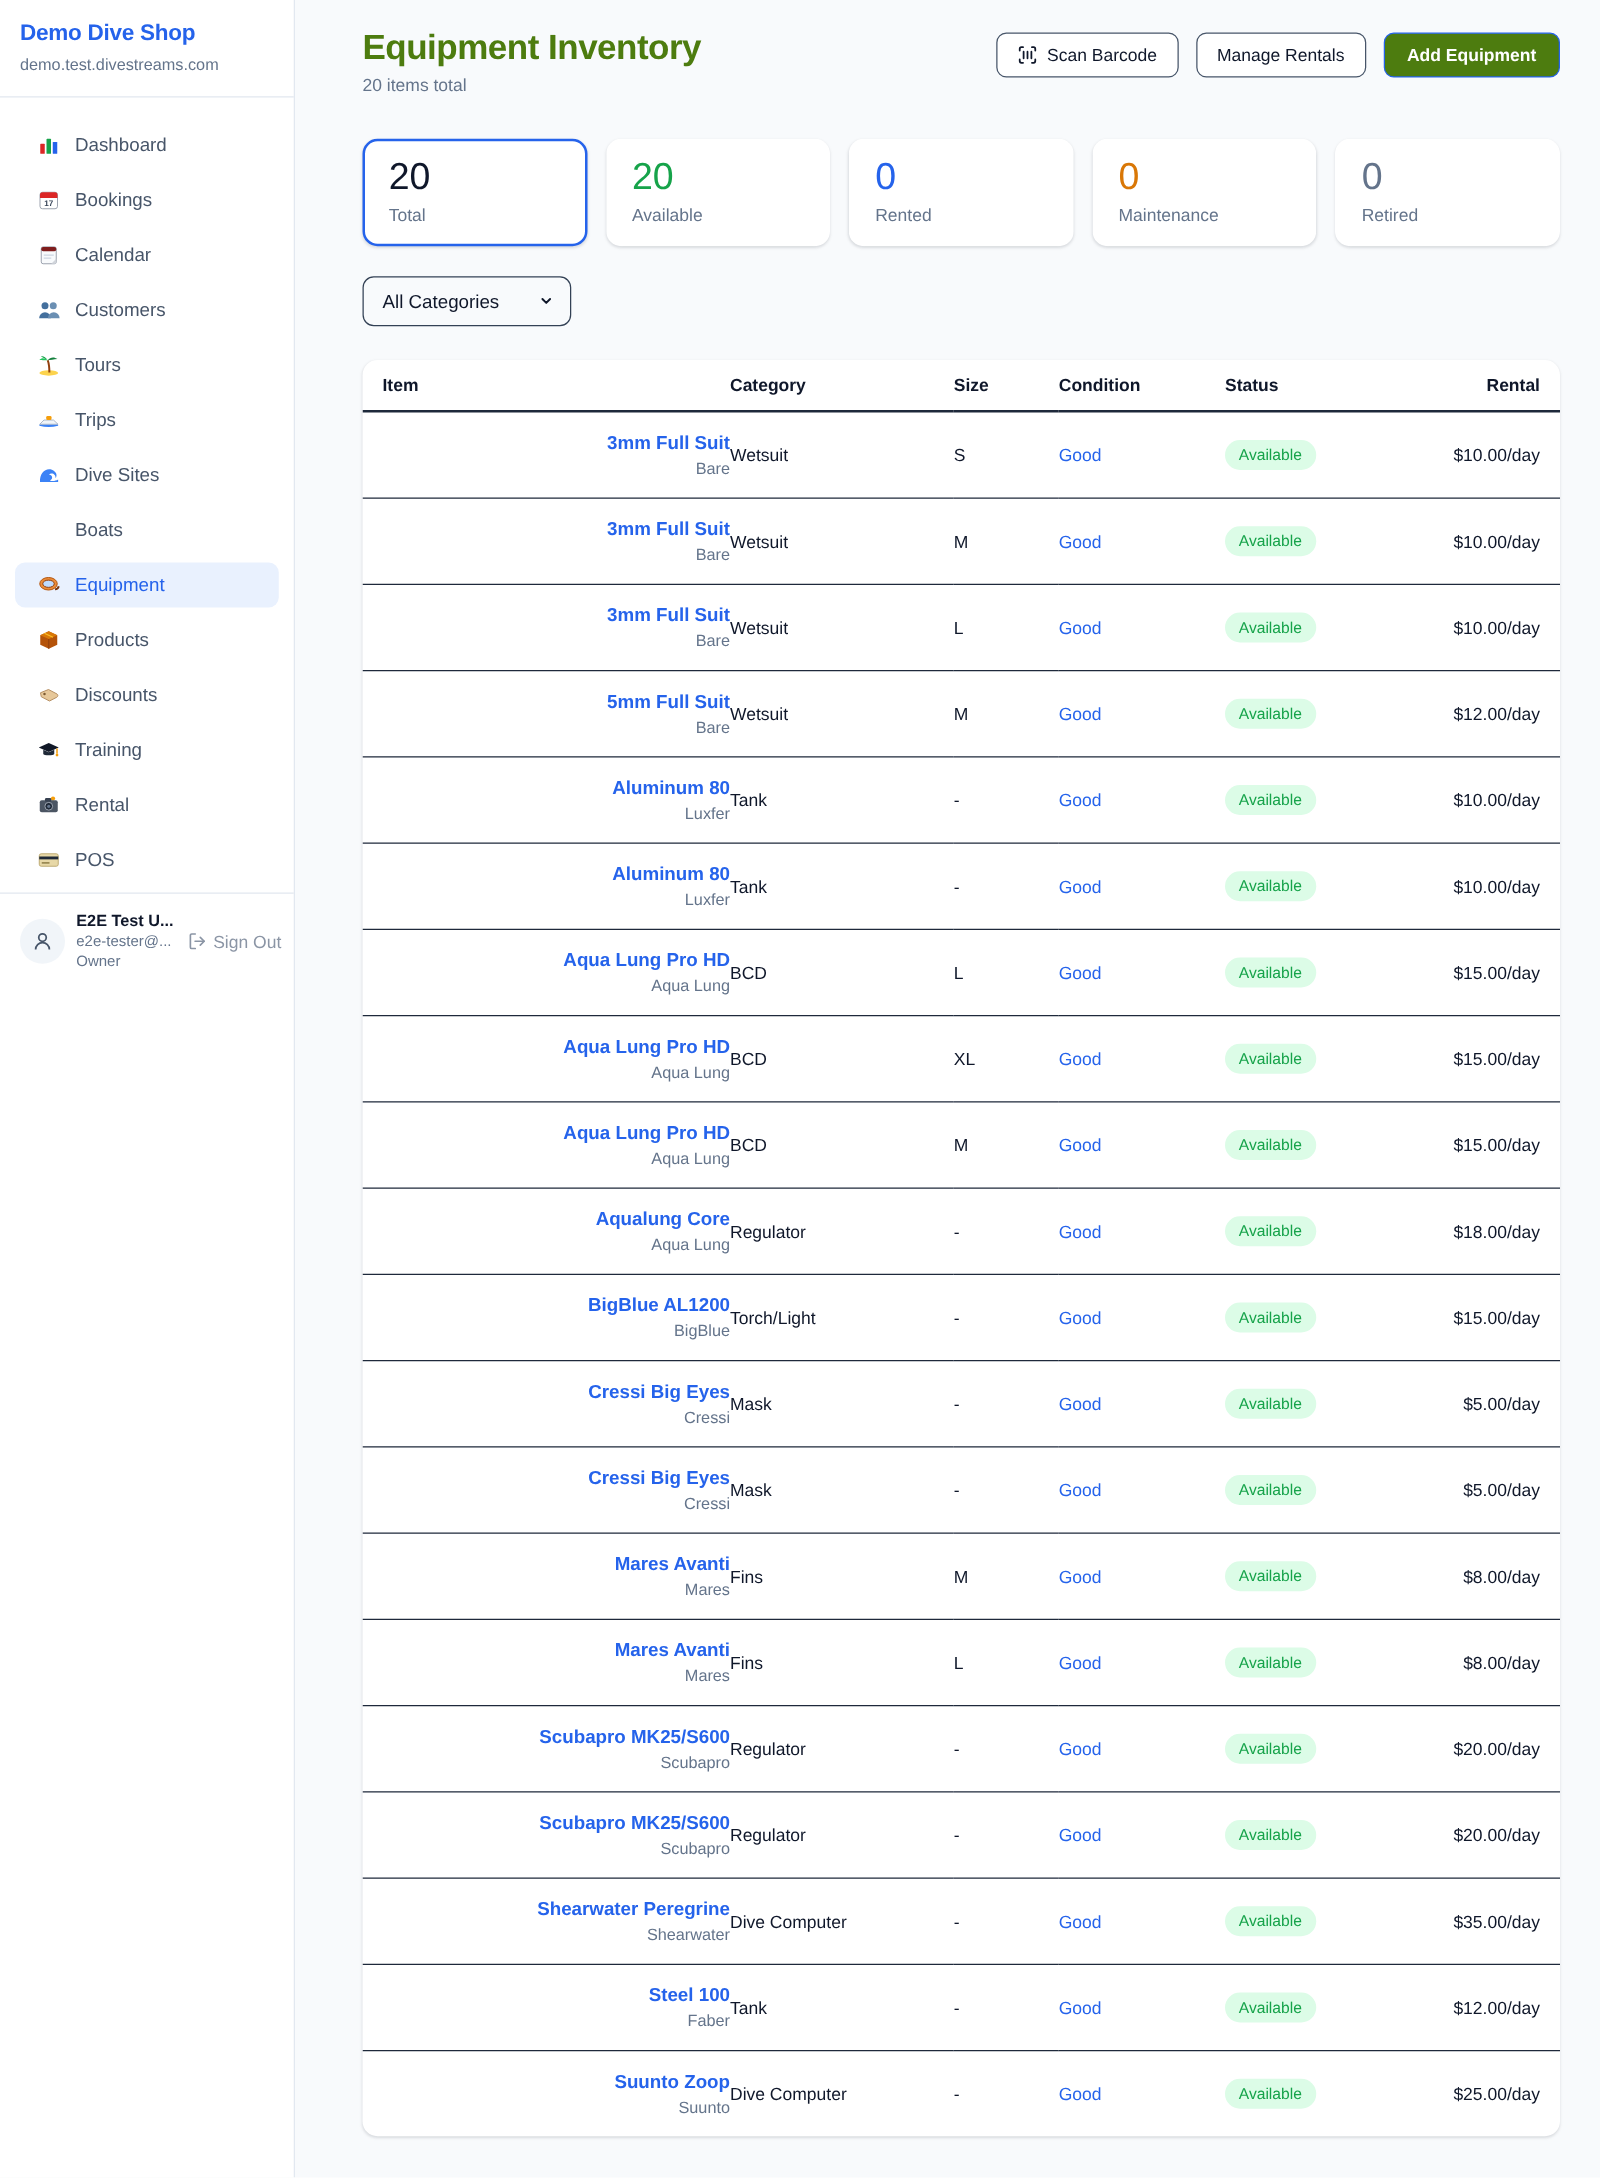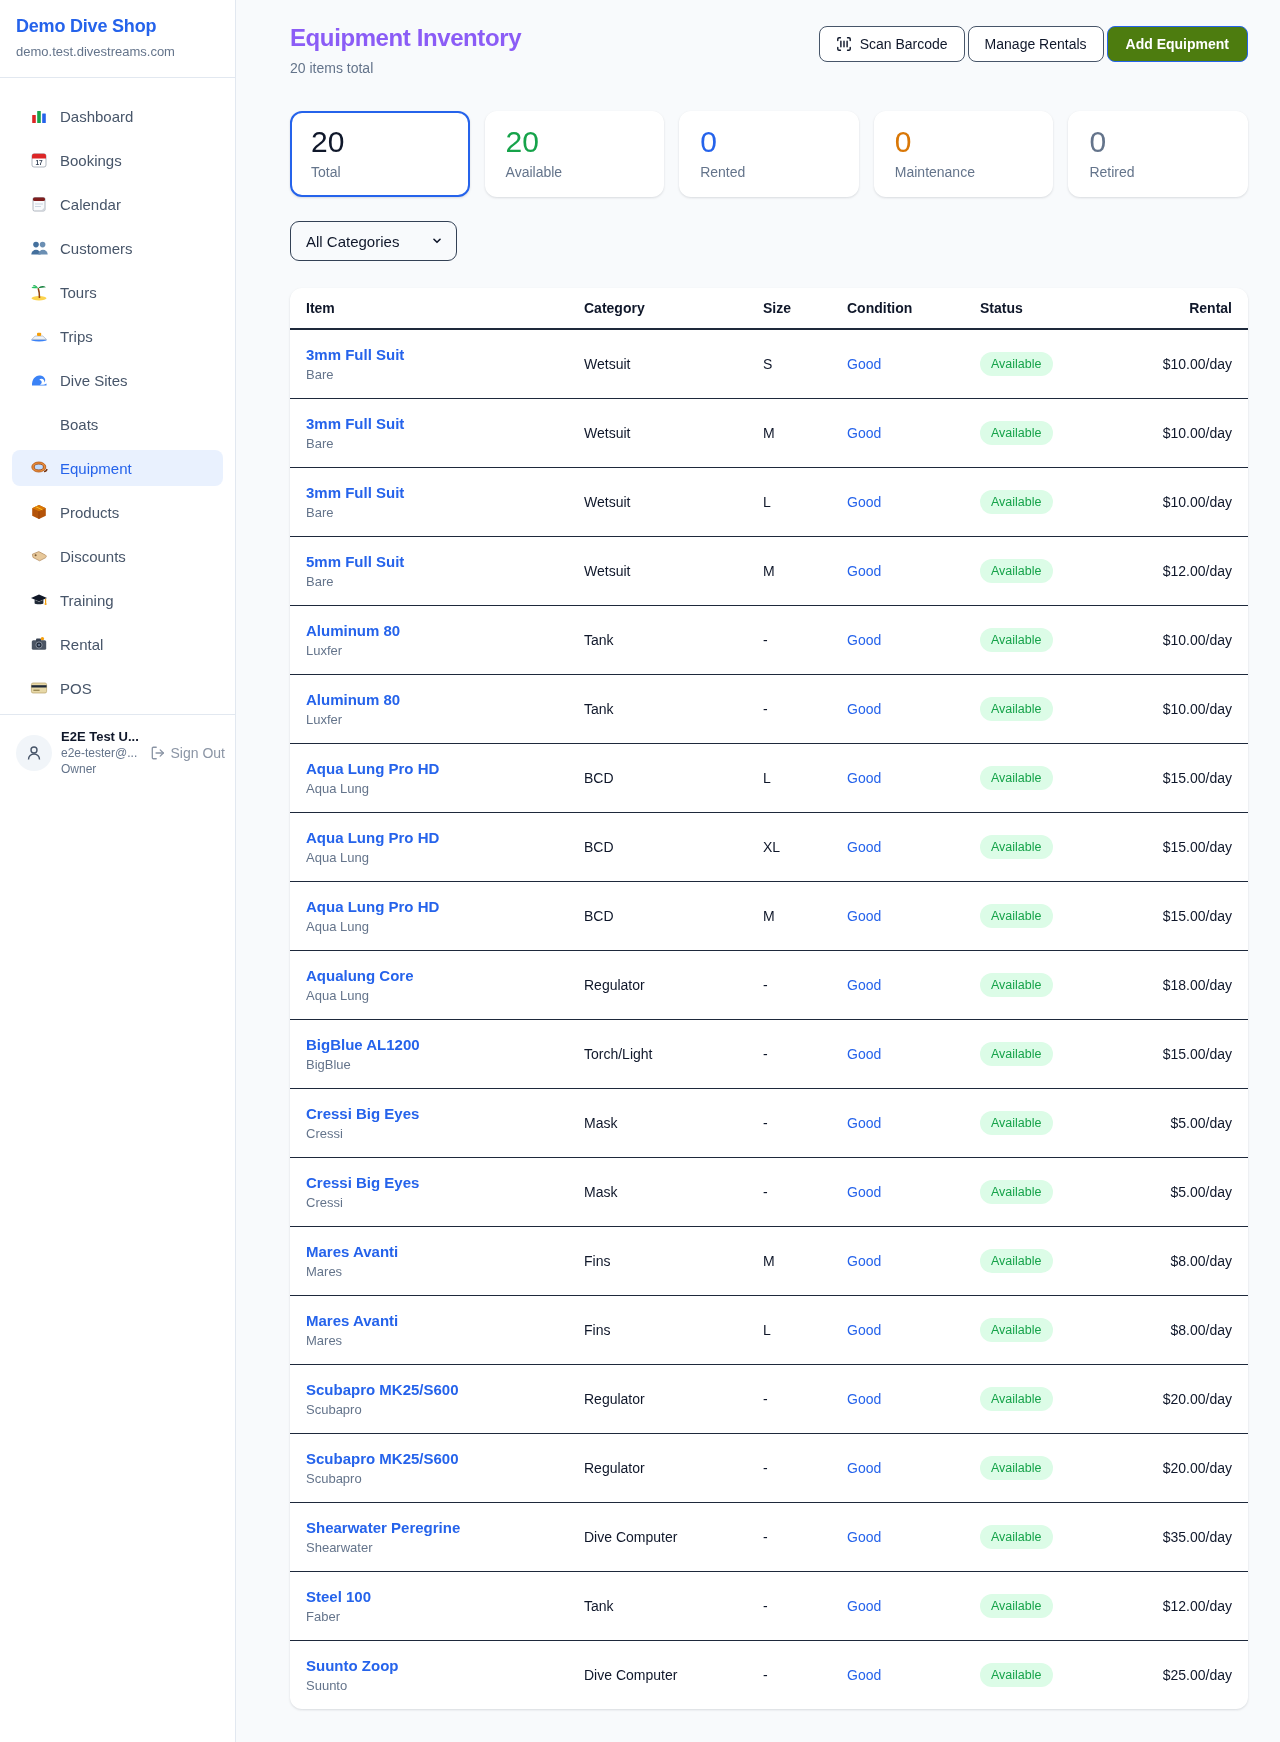--- a/index.html
+++ b/index.html
@@ -26,23 +26,23 @@
   .avatar { width:36px; height:36px; border-radius:50%; background:#f1f5f9;
     display:flex; align-items:center; justify-content:center; flex:0 0 36px; }
   .user-info { margin-left:9px; min-width:0; }
   .user-name { font-size:13px; font-weight:700; color:#0f172a; white-space:nowrap; }
   .user-email, .user-role { font-size:12px; color:#64748b; margin-top:2px; white-space:nowrap; }
   .signout { margin-left:auto; display:flex; align-items:center; gap:5px;
     color:#8b95a5; font-size:14px; cursor:pointer; white-space:nowrap; }
   
   .main { position:absolute; left:236px; top:0; right:0; bottom:0; padding:24px 32px 0 54px; }
   .page-head { display:flex; justify-content:space-between; align-items:flex-start; height:56px; }
-  .page-title { font-size:24px; font-weight:800; color:#8b5cf6; letter-spacing:-.4px; line-height:28px; }
+  .page-title { font-size:28px; font-weight:800; color:#4d7c0f; letter-spacing:-.4px; line-height:28px; }
   .page-sub { font-size:14px; color:#64748b; margin-top:8px; }
-  .head-actions { display:flex; gap:3px; margin-top:2px;padding-left:28px; }
+  .head-actions { display:flex; gap:14px; margin-top:2px;padding-left:28px; }
   .btn { height:36px; padding:0 16px; border-radius:8px; border:1px solid #475569;
     background:#fff; color:#0f172a; font-size:14px; font-weight:500;
     display:flex; align-items:center; gap:8px; cursor:pointer; }
   .btn svg { width:16px; height:16px; }
   .btn-primary { background:#4d7c0f; border:1px solid #2563eb; color:#fff; font-weight:600; padding:0 18px; }
   
   .stats { display:flex; gap:15px; margin-top:31px; }
   .stat-card { flex:1; height:86px; background:#fff; border-radius:12px; padding:15px 19px;
     border:2px solid transparent; box-shadow:0 1px 2px rgba(15,23,42,.06), 0 1px 3px rgba(15,23,42,.08);
     cursor:pointer; }
@@ -62,21 +62,21 @@
   .table-card { margin-top:27px; background:#fff; border-radius:12px; overflow:hidden;
     box-shadow:0 1px 2px rgba(15,23,42,.06), 0 1px 3px rgba(15,23,42,.08); }
   table { width:100%; border-collapse:collapse; table-layout:fixed; }
   thead tr { border-bottom:2px solid #1e293b; }
   th { text-align:left; font-size:14px; font-weight:700; color:#0f172a; padding:12px 0; }
   th.col-item { padding-left:16px; }
   th.col-rental { text-align:right; padding-right:16px; }
   tbody tr { border-bottom:1px solid #1e293b; }
   tbody tr:last-child { border-bottom:none; }
   td { height:69px; vertical-align:middle; font-size:14px; color:#0f172a; padding:0; }
-  td.c-item { padding-left:16px; }
+  td.c-item { padding-left:16px;text-align:right; }
   .item-name { color:#2563eb; font-weight:700; font-size:15px; text-decoration:none; display:inline-block; }
   .item-brand { color:#64748b; font-size:13px; margin-top:4px; }
   .cond-link { color:#2563eb; text-decoration:none; }
   .badge { display:inline-block; background:#dcfce7; color:#16a34a; font-size:12.5px;
     padding:5px 11px; border-radius:999px; }
   td.c-rental { text-align:right; padding-right:16px; }
 </style>
 </head>
 <body>
 

